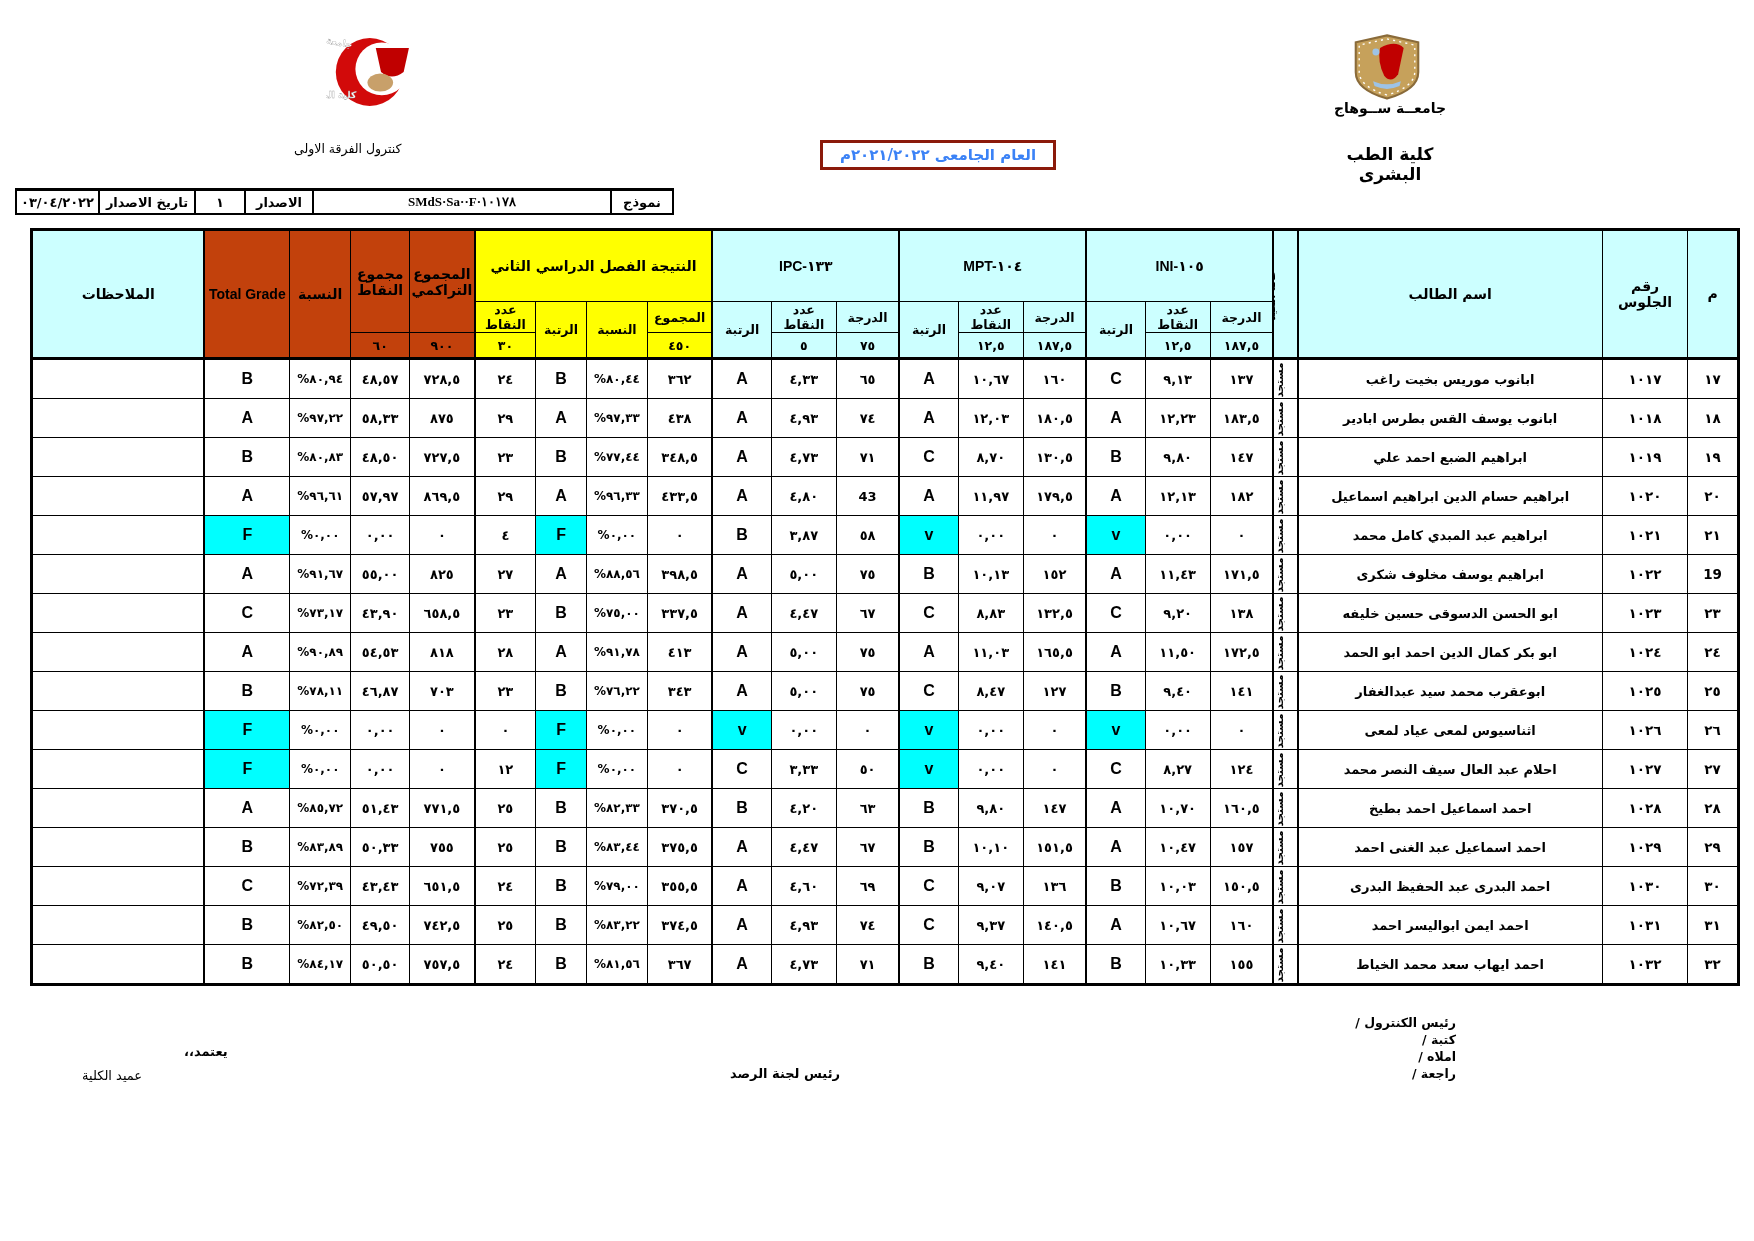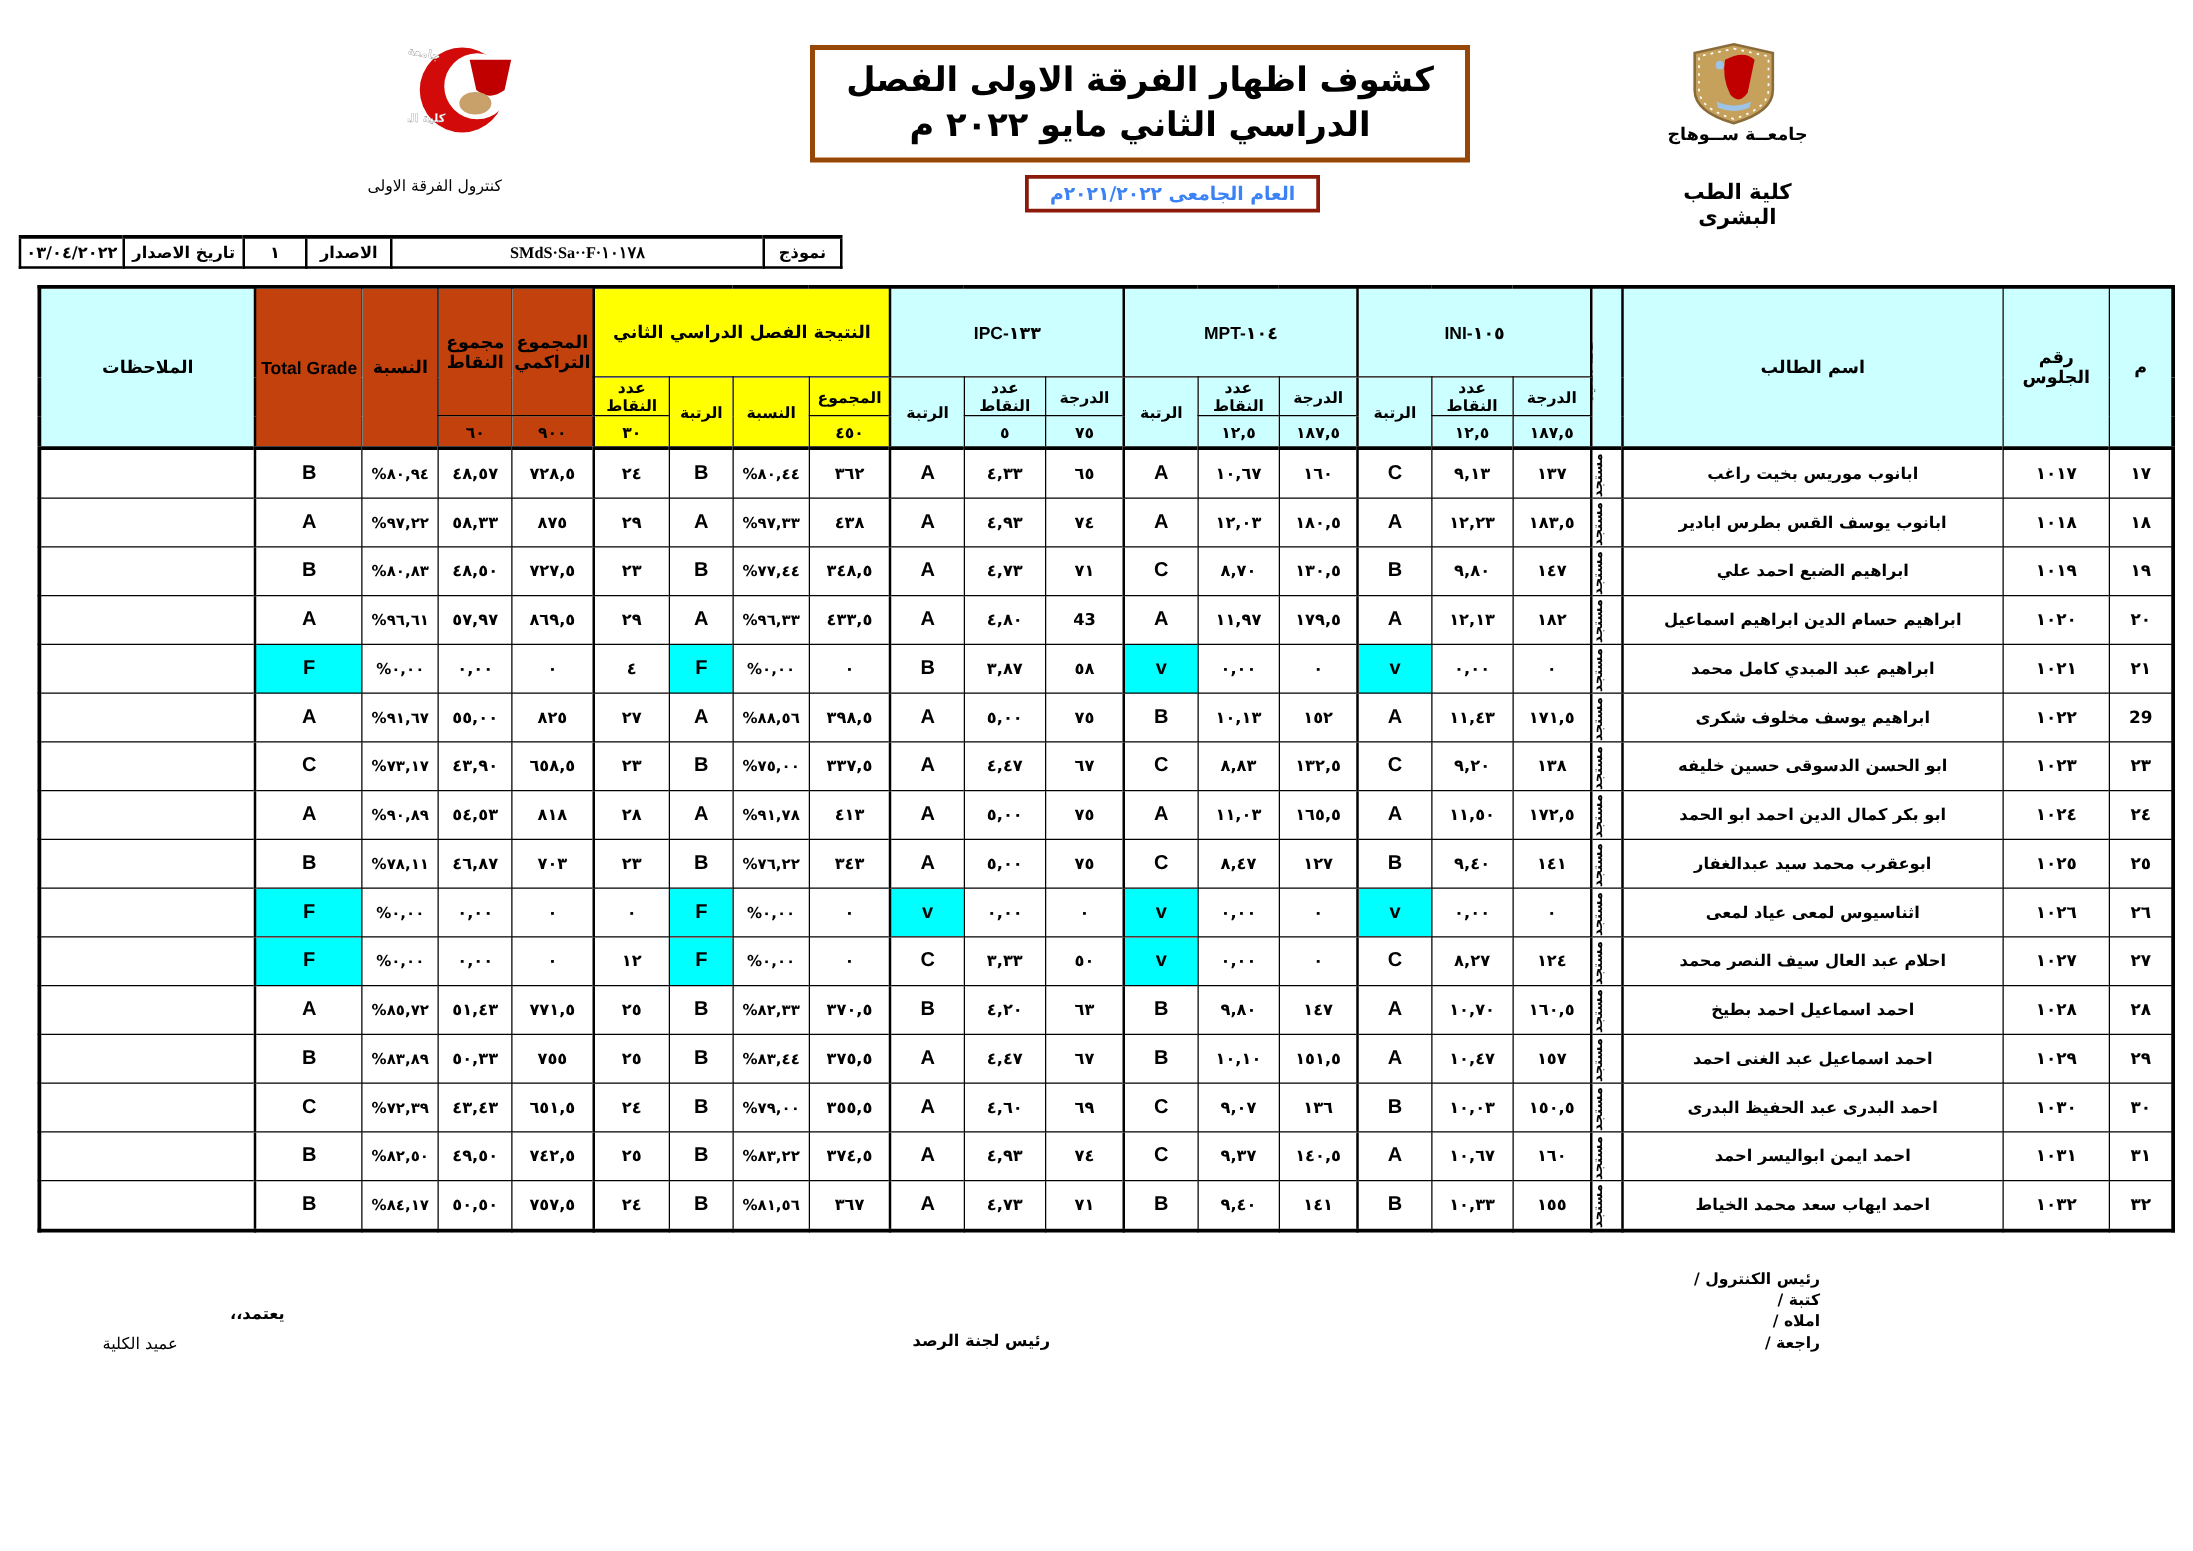--- a/index.html
+++ b/index.html
@@ -50,24 +50,20 @@
   .f-right{position:absolute;left:1338px;top:1014px;width:118px;text-align:right;font-size:12.5px;font-weight:bold;line-height:17px;}
   .f-center{position:absolute;left:730px;top:1066px;font-size:13px;font-weight:bold;}
   .f-approve{position:absolute;left:184px;top:1044px;font-size:13px;font-weight:bold;}
   .f-dean{position:absolute;left:82px;top:1068px;font-size:13px;font-weight:normal;}
 </style>
 </head>
 <body>
 
 <div class="page">
 
-  <div class="title-box">
-    <div class="t">كشوف اظهار الفرقة الاولى الفصل</div>
-    <div class="t">الدراسي الثاني مايو ٢٠٢٢ م</div>
-  </div>
   <div class="year-box">
     <div class="t">العام الجامعى ٢٠٢١/٢٠٢٢م</div>
   </div>
 
   <div class="uni-logo">
     <svg width="70" height="66" viewBox="0 0 100 95">
       <path d="M50 2 L95 12 V55 Q95 80 50 93 Q5 80 5 55 V12 Z" fill="#C6A15B" stroke="#8a6b3a" stroke-width="3"></path>
       <path d="M50 7 L90 16 V54 Q90 76 50 88 Q10 76 10 54 V16 Z" fill="none" stroke="#fff" stroke-width="2" stroke-dasharray="3 6"></path>
       <path d="M40 20 Q62 8 74 20 L66 58 Q56 72 46 60 Q36 40 40 20 Z" fill="#C00000"></path>
       <circle cx="34" cy="26" r="5" fill="#9DC3E6"></circle>
@@ -286,21 +282,21 @@
           <td class="c-pct">٠,٠٠%</td>
           <td class="c-rank hl">F</td>
           <td class="c-num">٤</td>
           <td class="c-num grp">٠</td>
           <td class="c-num">٠,٠٠</td>
           <td class="c-pct">٠,٠٠%</td>
           <td class="c-rank hl">F</td>
           <td class="c-notes grp"></td>
         </tr>
         <tr>
-          <td class="c-m">29</td>
+          <td class="c-m">19</td>
           <td class="c-seat">١٠٢٢</td>
           <td class="c-name">ابراهيم يوسف مخلوف شكرى</td>
           <td class="c-status grp"><span class="rot">مستجد</span></td>
           <td class="c-num grp">١٧١,٥</td>
           <td class="c-num">١١,٤٣</td>
           <td class="c-rank">A</td>
           <td class="c-num grp">١٥٢</td>
           <td class="c-num">١٠,١٣</td>
           <td class="c-rank">B</td>
           <td class="c-num grp">٧٥</td>

